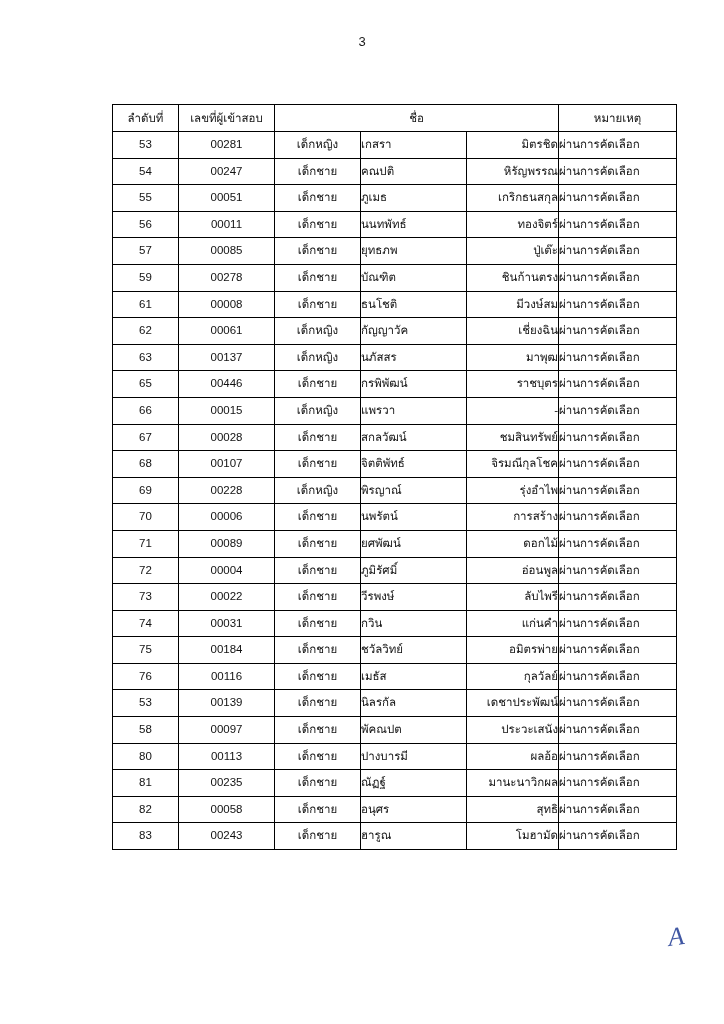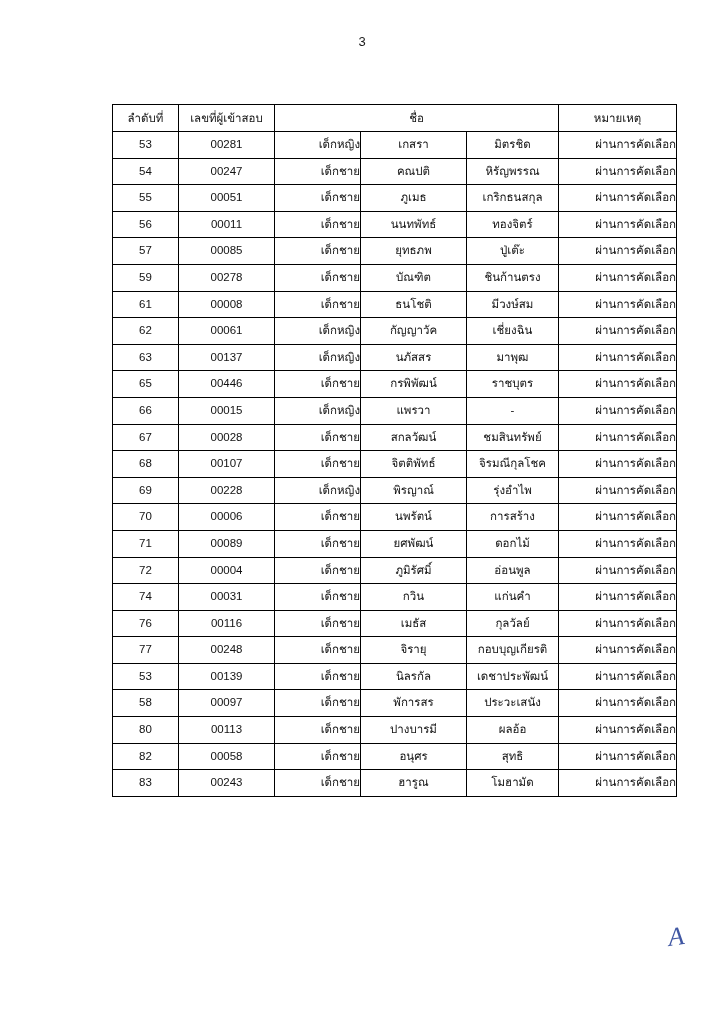--- a/index.html
+++ b/index.html
@@ -61,24 +61,24 @@
     font-size: 11.5px;
   }
   col.c-order  { width: 66px; }
   col.c-exam   { width: 96px; }
   col.c-prefix { width: 86px; }
   col.c-first  { width: 106px; }
   col.c-last   { width: 92px; }
   col.c-note   { width: 118px; }
 
   td.order, td.exam { text-align: center; }
-  td.prefix { text-align: right; padding-left: 9px; font-family: Liberation Mono, monospace; }
-  td.first  { text-align: center; padding-left: 4px; }
-  td.last   { text-align: center; padding-left: 4px; }
-  td.note   { text-align: right; }
+  td.prefix { text-align: center; padding-left: 9px; font-family: Liberation Mono, monospace; }
+  td.first  { text-align: left; padding-left: 4px; }
+  td.last   { text-align: right; padding-left: 4px; }
+  td.note   { text-align: left; }
 
   
   td.prefix, td.first { border-right: none; }
   td.first, td.last { border-left: none; }
 
   .signature {
     position: absolute;
     left: 668px;
     top: 922px;
     font-size: 26px;
@@ -246,65 +246,81 @@
           </tr>
           <tr>
             <td class="order">72</td>
             <td class="exam">00004</td>
             <td class="prefix">เด็กชาย</td>
             <td class="first">ภูมิรัศมิ์</td>
             <td class="last">อ่อนพูล</td>
             <td class="note">ผ่านการคัดเลือก</td>
           </tr>
           <tr>
+            <td class="order">73</td>
+            <td class="exam">00022</td>
+            <td class="prefix">เด็กชาย</td>
+            <td class="first">วีรพงษ์</td>
+            <td class="last">ลับไพรี</td>
+            <td class="note">ผ่านการคัดเลือก</td>
+          </tr>
+          <tr>
             <td class="order">74</td>
             <td class="exam">00031</td>
             <td class="prefix">เด็กชาย</td>
             <td class="first">กวิน</td>
             <td class="last">แก่นคำ</td>
             <td class="note">ผ่านการคัดเลือก</td>
           </tr>
           <tr>
+            <td class="order">75</td>
+            <td class="exam">00184</td>
+            <td class="prefix">เด็กชาย</td>
+            <td class="first">ชวัลวิทย์</td>
+            <td class="last">อมิตรพ่าย</td>
+            <td class="note">ผ่านการคัดเลือก</td>
+          </tr>
+          <tr>
             <td class="order">76</td>
             <td class="exam">00116</td>
             <td class="prefix">เด็กชาย</td>
             <td class="first">เมธัส</td>
             <td class="last">กุลวัลย์</td>
             <td class="note">ผ่านการคัดเลือก</td>
           </tr>
           <tr>
-            <td class="order">77</td>
-            <td class="exam">00248</td>
-            <td class="prefix">เด็กชาย</td>
-            <td class="first">จิรายุ</td>
-            <td class="last">กอบบุญเกียรติ</td>
-            <td class="note">ผ่านการคัดเลือก</td>
-          </tr>
-          <tr>
             <td class="order">53</td>
             <td class="exam">00139</td>
             <td class="prefix">เด็กชาย</td>
             <td class="first">นิลรกัล</td>
             <td class="last">เดชาประพัฒน์</td>
             <td class="note">ผ่านการคัดเลือก</td>
           </tr>
           <tr>
             <td class="order">58</td>
             <td class="exam">00097</td>
             <td class="prefix">เด็กชาย</td>
-            <td class="first">พัการสร</td>
+            <td class="first">พัคณปต</td>
             <td class="last">ประวะเสนัง</td>
             <td class="note">ผ่านการคัดเลือก</td>
           </tr>
           <tr>
             <td class="order">80</td>
             <td class="exam">00113</td>
             <td class="prefix">เด็กชาย</td>
             <td class="first">ปางบารมี</td>
             <td class="last">ผลอ้อ</td>
+            <td class="note">ผ่านการคัดเลือก</td>
+          </tr>
+          <tr>
+            <td class="order">81</td>
+            <td class="exam">00235</td>
+            <td class="prefix">เด็กชาย</td>
+            <td class="first">ณัฏฐ์</td>
+            <td class="last">มานะนาวิกผล</td>
             <td class="note">ผ่านการคัดเลือก</td>
           </tr>
           <tr>
             <td class="order">82</td>
             <td class="exam">00058</td>
             <td class="prefix">เด็กชาย</td>
             <td class="first">อนุศร</td>
             <td class="last">สุทธิ</td>
             <td class="note">ผ่านการคัดเลือก</td>
           </tr>

